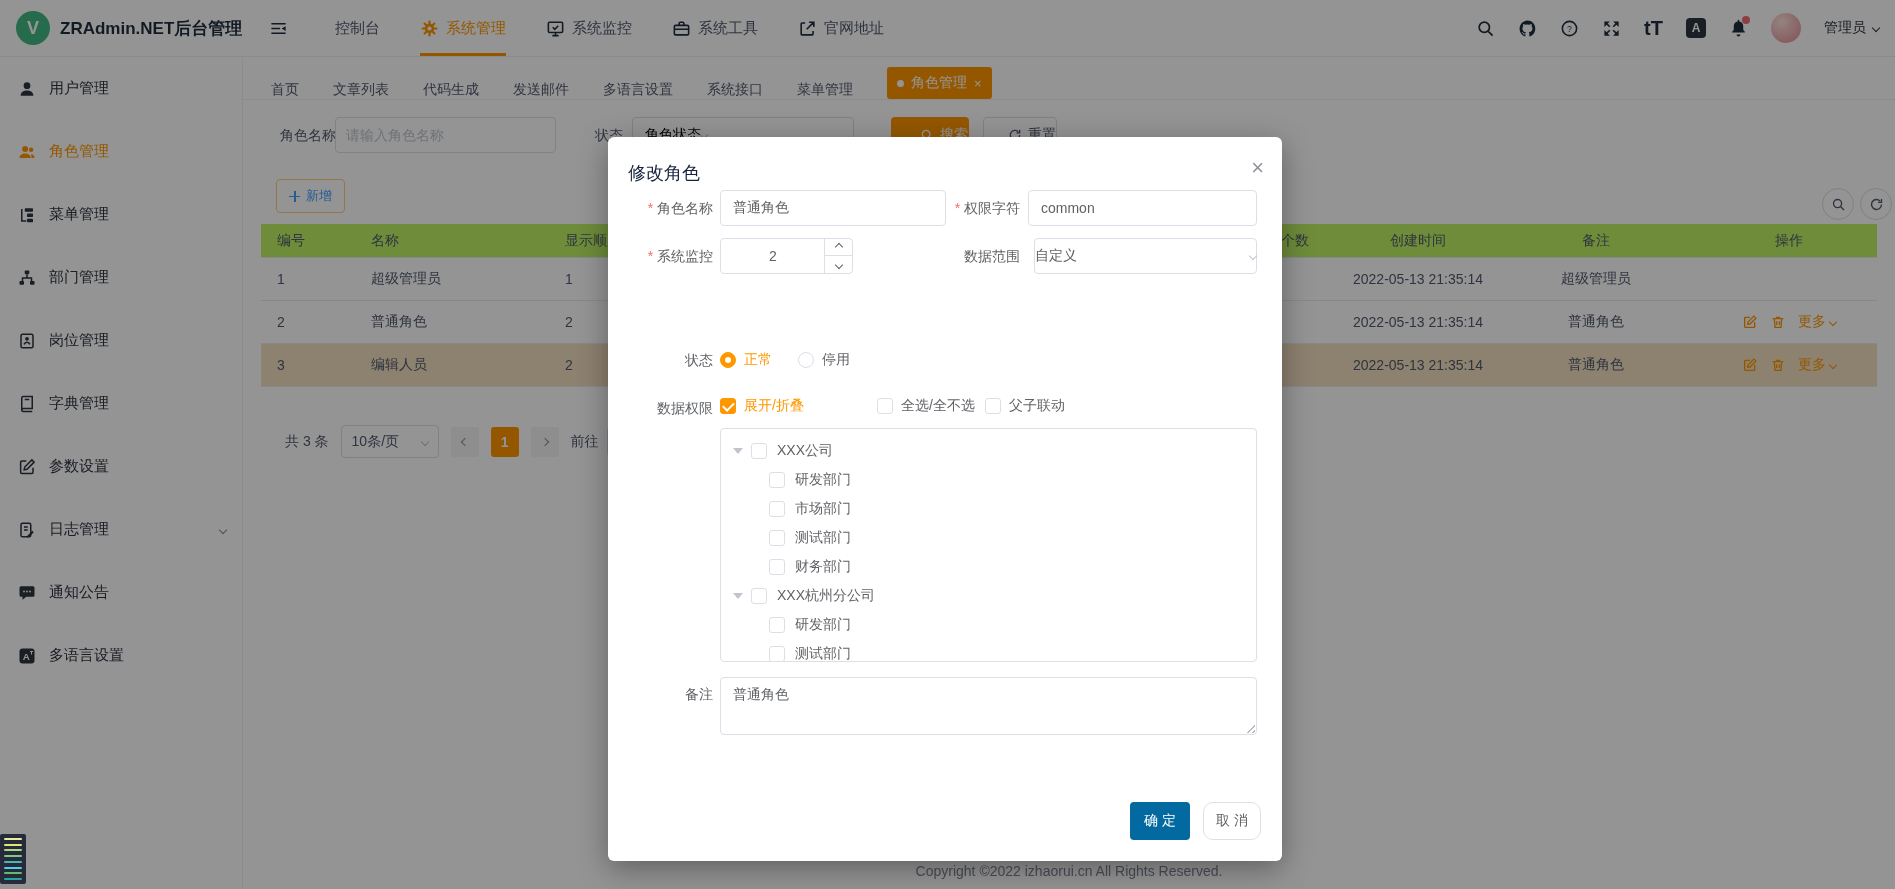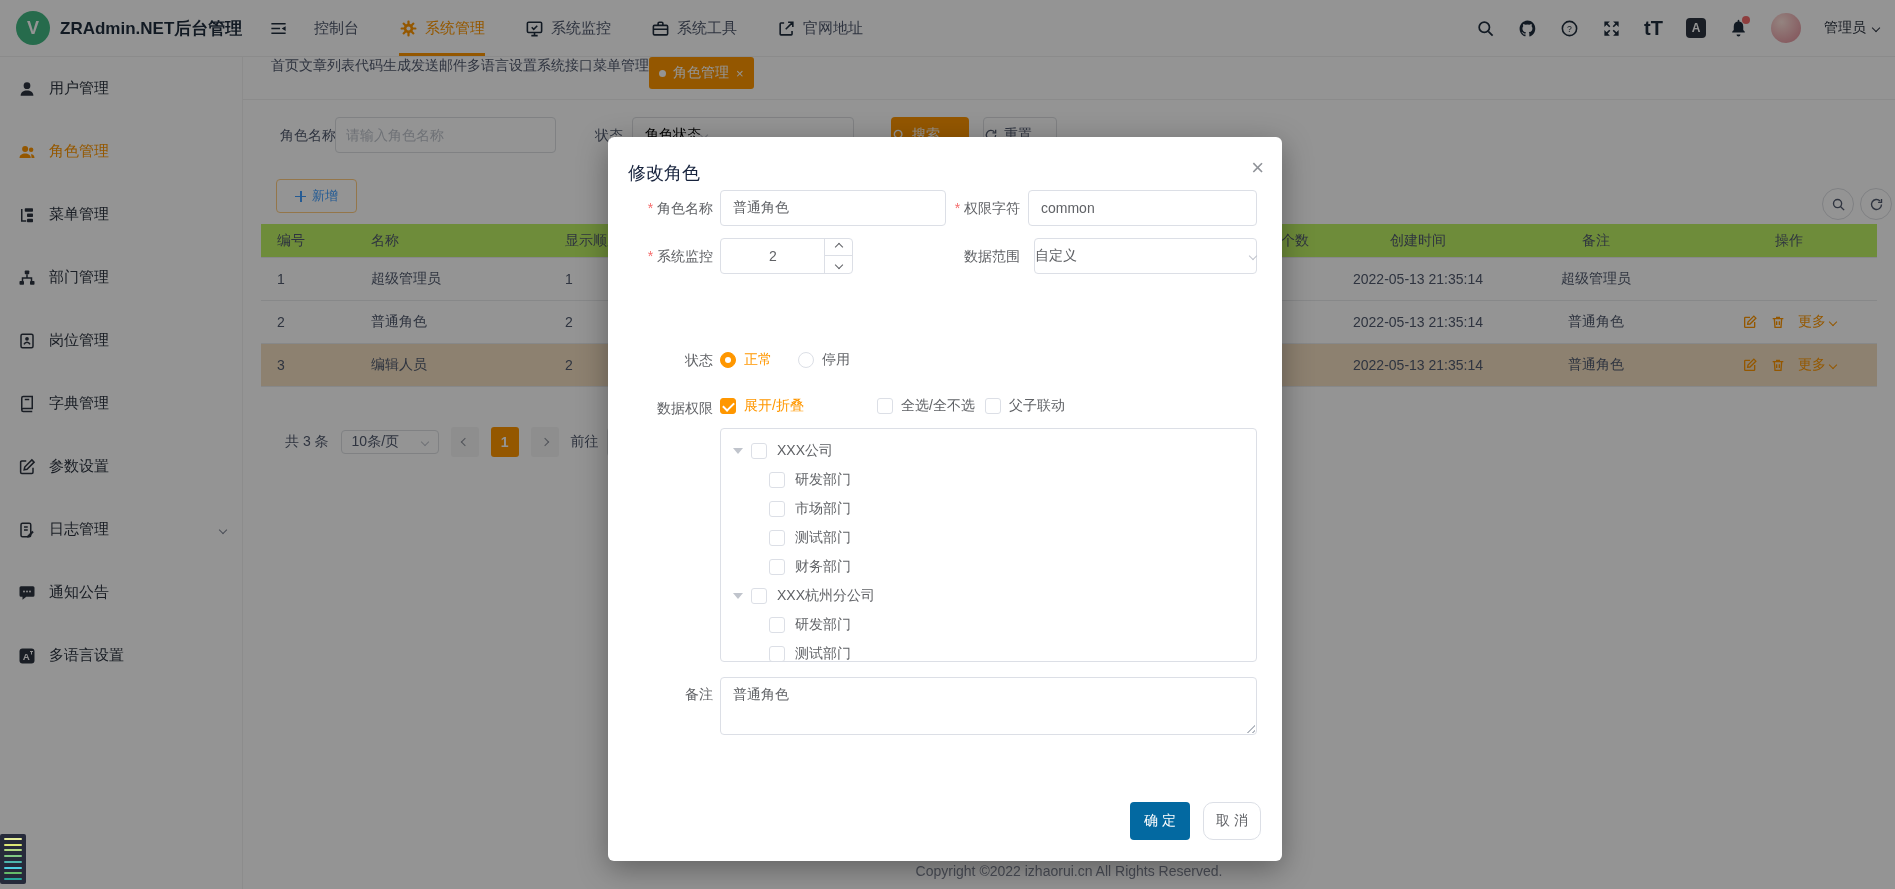--- a/index.html
+++ b/index.html
@@ -8,21 +8,21 @@
   svg{display:block}
 
   
   .header{position:absolute;left:0;top:0;width:1895px;height:57px;background:#fff;
           border-bottom:1px solid #f0f0f0;display:flex;align-items:center;z-index:10}
   .logo{width:243px;height:100%;display:flex;align-items:center;padding-left:16px;gap:10px;flex:none}
   .logo-badge{width:34px;height:34px;border-radius:50%;background:#42b983;color:#fff;font-weight:bold;
               display:flex;align-items:center;justify-content:center;font-size:18px}
   .logo-title{font-size:17px;font-weight:bold;color:#1f2d3d;white-space:nowrap}
   .collapse-btn{margin-left:26px;color:#2d3440;cursor:pointer}
-  .nav{display:flex;align-items:stretch;height:100%;margin-left:26px;gap:40px}
+  .nav{display:flex;align-items:stretch;height:100%;margin-left:47px;gap:40px}
   .nav-item{display:flex;align-items:center;gap:7px;color:#515a6e;font-size:15px;cursor:pointer}
   .nav-item.active{color:#ff9700;box-shadow:inset 0 -3px 0 #ff9700}
   .nav-item svg{width:17px;height:17px}
   .header-right{margin-left:auto;display:flex;align-items:center;gap:23px;padding-right:16px}
   .hicon{width:19px;height:19px;color:#1f2d3d;cursor:pointer;position:relative}
   .hicon svg{width:100%;height:100%}
   .font-size-glyph{font-size:20px;font-weight:bold;color:#1f2d3d;cursor:pointer}
   .lang-box{width:20px;height:20px;border-radius:4px;background:#2d3440;color:#fff;display:flex;
             align-items:center;justify-content:center;font-size:12px;font-weight:bold;cursor:pointer}
   .bell-dot{position:absolute;right:-2px;top:-3px;width:8px;height:8px;border-radius:50%;background:#f56c6c}
@@ -42,43 +42,43 @@
   .sidebar{position:absolute;left:0;top:57px;width:243px;bottom:0;background:#fff;
            border-right:1px solid #f2f2f2;z-index:9}
   .side-item{height:63px;display:flex;align-items:center;padding-left:18px;gap:13px;
              font-size:15px;color:#2d3440;cursor:pointer}
   .side-item svg{width:18px;height:18px;flex:none}
   .side-item.active{color:#ff9700}
   .side-chevron{margin-left:auto;margin-right:16px;color:#808695}
 
   
   .tabbar{position:absolute;left:243px;top:57px;right:0;height:43px;background:#fff;
-          border-bottom:1px solid #f0f0f0;display:flex;align-items:flex-start;
+          border-bottom:1px solid #f0f0f0;display:flex;align-items:flex-end;gap:34px;
           padding-left:28px;z-index:8}
   .tab{font-size:14px;color:#515a6e;cursor:pointer;white-space:nowrap}
   .tab.active{background:#ff9700;color:#fff;padding:7px 10px;border-radius:3px;
               display:flex;align-items:center;gap:7px}
   .tab-dot{width:7px;height:7px;border-radius:50%;background:#fff}
   .tab-close{font-size:13px;line-height:1}
 
   
   .main{position:absolute;left:243px;top:100px;right:0;bottom:0;background:#fff;z-index:7}
   .s-label{position:absolute;line-height:36px;color:#515a6e}
   .box{border:1px solid #dcdee2;border-radius:4px;background:#fff}
   .s-input{position:absolute;left:92px;top:17px;width:221px;height:36px;padding:0 10px;
            font-family:inherit;font-size:14px;color:#515a6e;outline:none}
   .s-input::placeholder{color:#bfc4cc}
   .s-select{position:absolute;left:389px;top:17px;width:222px;height:36px;display:flex;
             align-items:center;padding:0 12px;color:#000000;cursor:pointer}
-  .btn{display:flex;align-items:center;justify-content:flex-start;gap:6px;border-radius:4px;
+  .btn{display:flex;align-items:center;justify-content:flex-end;gap:6px;border-radius:4px;
        font-size:14px;cursor:pointer;border:1px solid transparent}
   .btn-search{position:absolute;left:648px;top:17px;width:78px;height:36px;background:#ff9700;color:#fff}
   .btn-reset{position:absolute;left:740px;top:17px;width:74px;height:36px;background:#fff;
              border-color:#dcdee2;color:#515a6e}
-  .btn-add{position:absolute;left:33px;top:79px;height:34px;padding:0 18px;background:#fff;
+  .btn-add{position:absolute;left:33px;top:79px;height:34px;padding:0 12px;background:#fff;
            border-color:#ffcc80;color:#409eff;font-size:13px}
   .plus{width:11px;height:11px;position:relative;display:inline-block}
   .plus::before{content:"";position:absolute;left:0;top:5px;width:11px;height:1.6px;background:currentColor}
   .plus::after{content:"";position:absolute;left:5px;top:0;width:1.6px;height:11px;background:currentColor}
   .circle-btn{position:absolute;top:88px;width:32px;height:32px;border-radius:50%;
               border:1px solid #dcdee2;background:#fff;display:flex;align-items:center;
               justify-content:center;color:#515a6e;cursor:pointer}
   .circle-btn svg{width:15px;height:15px}
 
   
@@ -90,21 +90,21 @@
   .c1{width:94px;padding-left:16px}.c2{width:194px;padding-left:16px}.c3{width:194px;padding-left:16px}
   .c4{width:502px}.c5{width:100px;text-align:center}.c6{width:146px;text-align:center}
   .c7{width:210px;text-align:center}.c8{width:176px}
   .actions{display:flex;align-items:center;justify-content:center;gap:12px;color:#ff9700}
   .actions svg{width:16px;height:16px;cursor:pointer}
   .more{display:flex;align-items:center;gap:4px;cursor:pointer}
 
   
   .pagination{position:absolute;left:42px;top:325px;height:33px;display:flex;align-items:center;
               gap:12px;color:#515a6e}
-  .psize{width:98px;height:24px;display:flex;align-items:center;justify-content:space-between;
+  .psize{width:98px;height:33px;display:flex;align-items:center;justify-content:space-between;
          padding:0 10px;color:#515a6e;cursor:pointer}
   .psize .chev{color:#c0c4cc}
   .pbtn{width:28px;height:30px;background:#f4f4f5;border-radius:3px;display:flex;align-items:center;
         justify-content:center;color:#8a8f99;cursor:pointer}
   .pcur{background:#ff9700;color:#fff;font-weight:bold}
   .jump{display:flex;align-items:center;gap:8px}
   .jump-input{width:42px;height:30px;border:1px solid #dcdee2;border-radius:4px;text-align:center;
               font-family:inherit;font-size:14px;color:#515a6e;outline:none}
 
   .copyright{position:absolute;left:0;right:0;bottom:10px;text-align:center;color:#808695;font-size:14px}

